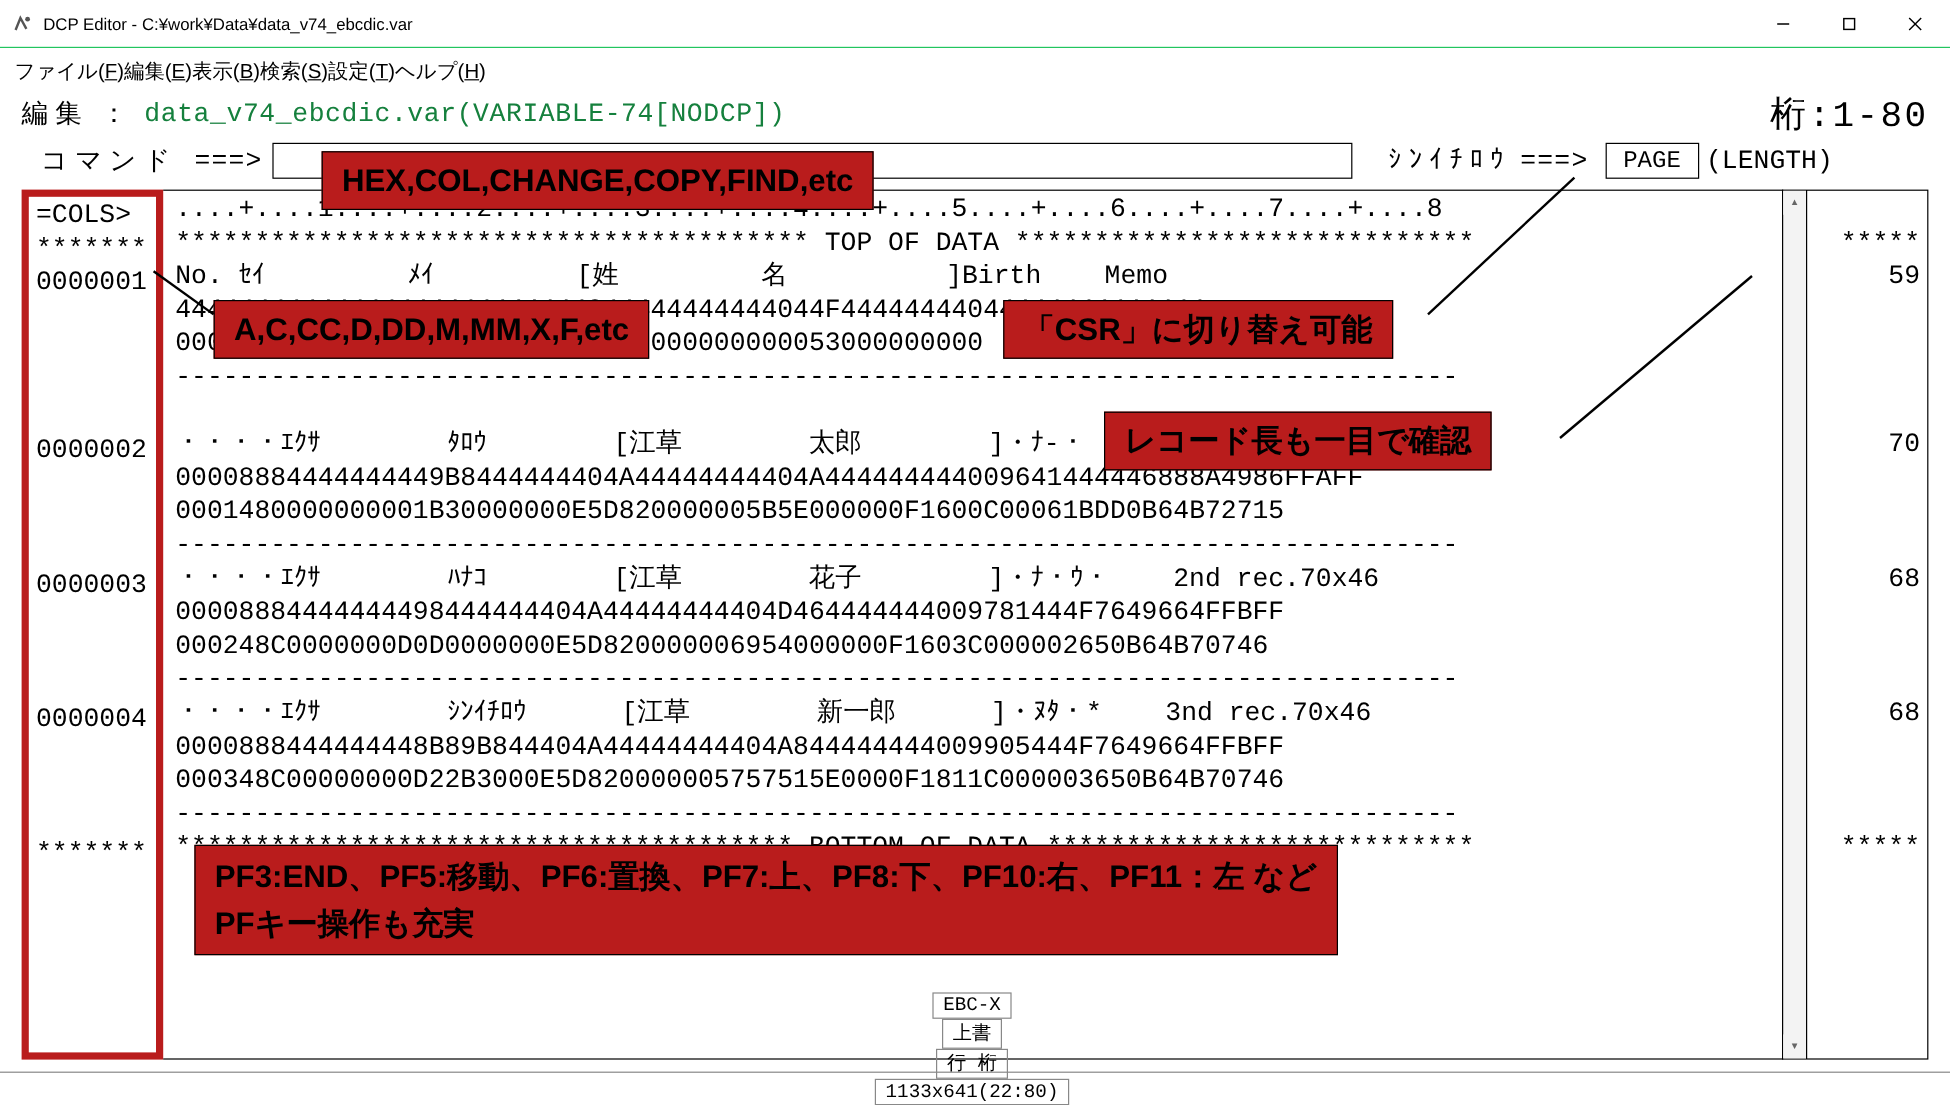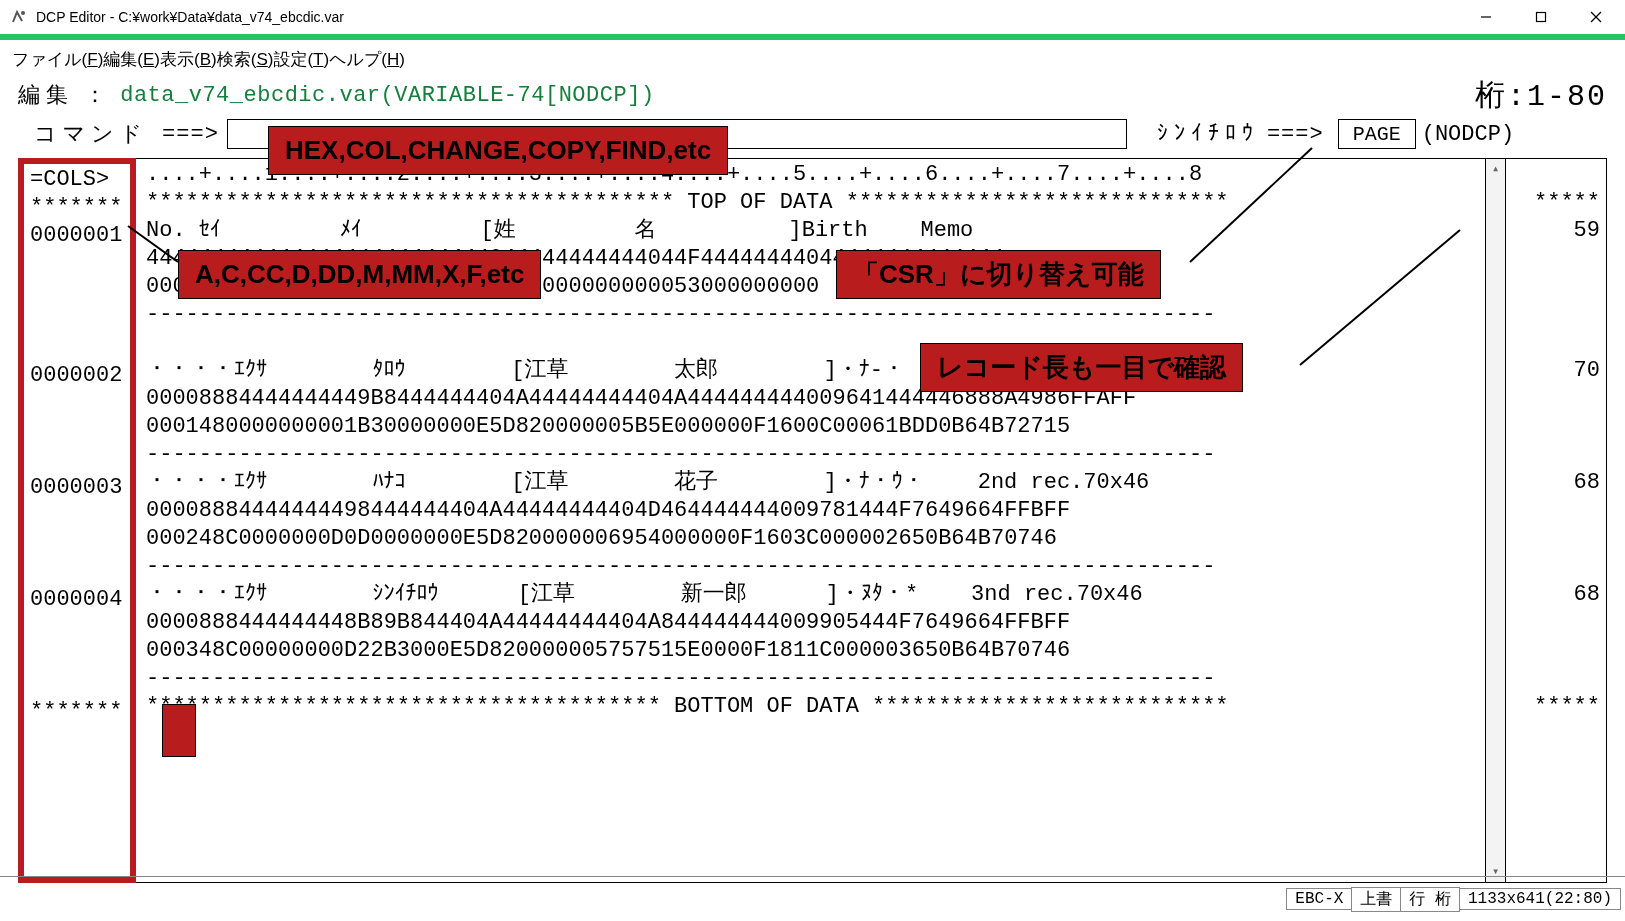--- a/index.html
+++ b/index.html
@@ -15,21 +15,21 @@
     overflow: hidden;
     position: relative;
   }
 
   
   .titlebar {
     height: 40px;
     display: flex;
     align-items: center;
     padding: 0 2px 0 10px;
-    border-bottom: 6px solid #22c55e;
+    border-bottom: 1px solid #22c55e;
   }
   .titlebar .app-icon {
     width: 18px; height: 18px; margin-right: 8px;
     display: inline-flex; align-items: center; justify-content: center;
   }
   .titlebar .title-text { flex: 0 0 auto; font-size: 14px; }
   .titlebar .spacer { flex: 1; }
   .win-ctrls { display: flex; height: 100%; }
   .win-btn {
     width: 55px; height: 100%;
@@ -145,29 +145,30 @@
     position:absolute; left:0; right:0; height:20px;
     display:flex; align-items:center; justify-content:center;
     background:#f3f3f3; font-size:12px; color:#666;
   }
   .scroll-arrow.top{top:0;} .scroll-arrow.bot{bottom:0;}
 
   
   .statusbar {
     position:absolute;
     left:0; right:0; bottom:0;
-    height: 45px;
+    height: 28px;
     border-top:1px solid #888;
     display:flex;
     justify-content:flex-end;
     align-items:center;
     font-size:16px;
     font-family:"MS Gothic","Courier New",monospace;
     gap:0;
     padding-right:4px;
+    flex-direction:column;
   }
   .status-cell {
     border:1px solid #888;
     padding:1px 8px;
     margin-left:-1px;
   }
 
   
   .annot {
     position:absolute;
@@ -239,21 +240,21 @@
   <span class="cols-label">桁:1-80</span>
 </div>
 
 <div class="cmdrow">
   <span class="cmd-label">コマンド</span>
   <span class="arrow">===&gt;</span>
   <input class="cmd-input" value="" style="">
   <span class="scroll-label">ｼﾝｲﾁﾛｳ</span>
   <span class="arrow">===&gt;</span>
   <input class="scroll-input" value="PAGE" style="">
-  <span class="length-label">(NODCP)</span>
+  <span class="length-label">(LENGTH)</span>
 </div>
 
 <div class="editor">
   <div class="gutter-left" id="gutter-left"><div class="edline">=COLS&gt; </div><div class="edline">*******</div><div class="edline">0000001</div><div class="gap"></div><div class="gap"></div><div class="gap"></div><div class="gap"></div><div class="edline">0000002</div><div class="gap"></div><div class="gap"></div><div class="gap"></div><div class="edline">0000003</div><div class="gap"></div><div class="gap"></div><div class="gap"></div><div class="edline">0000004</div><div class="gap"></div><div class="gap"></div><div class="gap"></div><div class="edline">*******</div></div>
   <div class="main-area" id="main-area"><div class="edline">....+....1....+....2....+....3....+....4....+....5....+....6....+....7....+....8</div><div class="edline">**************************************** TOP OF DATA *****************************</div><div class="edline">No. ｾｲ         ﾒｲ         [姓         名          ]Birth    Memo</div><div class="edline">44444444444444444444444444044444444444044F44444444044444444444444</div><div class="edline">000000000000000000000000000530000000000053000000000</div><div class="edline">---------------------------------------------------------------------------------</div><div class="gap"></div><div class="edline">・・・・ｴｸｻ        ﾀﾛｳ        [江草        太郎        ]・ﾅ-・    first rec.78x48</div><div class="edline">00008884444444449B8444444404A44444444404A444444444009641444446888A4986FFAFF</div><div class="edline">0001480000000001B30000000E5D820000005B5E000000F1600C00061BDD0B64B72715</div><div class="edline">---------------------------------------------------------------------------------</div><div class="edline">・・・・ｴｸｻ        ﾊﾅｺ        [江草        花子        ]・ﾅ・ｳ・    2nd rec.70x46</div><div class="edline">00008884444444498444444404A44444444404D464444444009781444F7649664FFBFF</div><div class="edline">000248C0000000D0D0000000E5D820000006954000000F1603C000002650B64B70746</div><div class="edline">---------------------------------------------------------------------------------</div><div class="edline">・・・・ｴｸｻ        ｼﾝｲﾁﾛｳ      [江草        新一郎      ]・ﾇﾀ・*    3nd rec.70x46</div><div class="edline">0000888444444448B89B844404A44444444404A844444444009905444F7649664FFBFF</div><div class="edline">000348C00000000D22B3000E5D820000005757515E0000F1811C000003650B64B70746</div><div class="edline">---------------------------------------------------------------------------------</div><div class="edline">*************************************** BOTTOM OF DATA ***************************</div></div>
   <div class="scrollbar-v">
     <div class="scroll-arrow top">▴</div>
     <div class="scroll-arrow bot">▾</div>
   </div>
   <div class="gutter-right" id="gutter-right"><div class="gap" style="text-align: right;"></div><div class="edline" style="text-align: right;">*****</div><div class="edline" style="text-align: right;">59</div><div class="gap" style="text-align: right;"></div><div class="gap" style="text-align: right;"></div><div class="gap" style="text-align: right;"></div><div class="gap" style="text-align: right;"></div><div class="edline" style="text-align: right;">70</div><div class="gap" style="text-align: right;"></div><div class="gap" style="text-align: right;"></div><div class="gap" style="text-align: right;"></div><div class="edline" style="text-align: right;">68</div><div class="gap" style="text-align: right;"></div><div class="gap" style="text-align: right;"></div><div class="gap" style="text-align: right;"></div><div class="edline" style="text-align: right;">68</div><div class="gap" style="text-align: right;"></div><div class="gap" style="text-align: right;"></div><div class="gap" style="text-align: right;"></div><div class="edline" style="text-align: right;">*****</div></div>
@@ -264,20 +265,21 @@
   <span class="status-cell">上書</span>
   <span class="status-cell">行 桁</span>
   <span class="status-cell">1133x641(22:80)</span>
 </div>
 
 <div class="annot" style="left:268px; top:126px;">HEX,COL,CHANGE,COPY,FIND,etc</div>
 <div class="annot" style="left:178px; top:250px;">A,C,CC,D,DD,M,MM,X,F,etc</div>
 <div class="annot" style="left:836px; top:250px;">「CSR」に切り替え可能</div>
 <div class="annot" style="left:920px; top:343px;">レコード長も一目で確認</div>
 <div class="annot" style="left:162px; top:704px; white-space:normal; line-height:1.5;">
-  <br>
+  <span>PF3:END、PF5:移動、PF6:置換、PF7:上、PF8:下、PF10:右、PF11：左 など</span><br>
+  <span>PFキー操作も充実</span>
 </div>
 
 <svg class="leader" style="left:0;top:0;" width="1625" height="921">
   <line x1="128" y1="226" x2="178" y2="262" stroke="#000" stroke-width="2"></line>
   <line x1="1190" y1="262" x2="1312" y2="148" stroke="#000" stroke-width="2"></line>
   <line x1="1300" y1="365" x2="1460" y2="230" stroke="#000" stroke-width="2"></line>
 </svg>
 
 </body></html>

